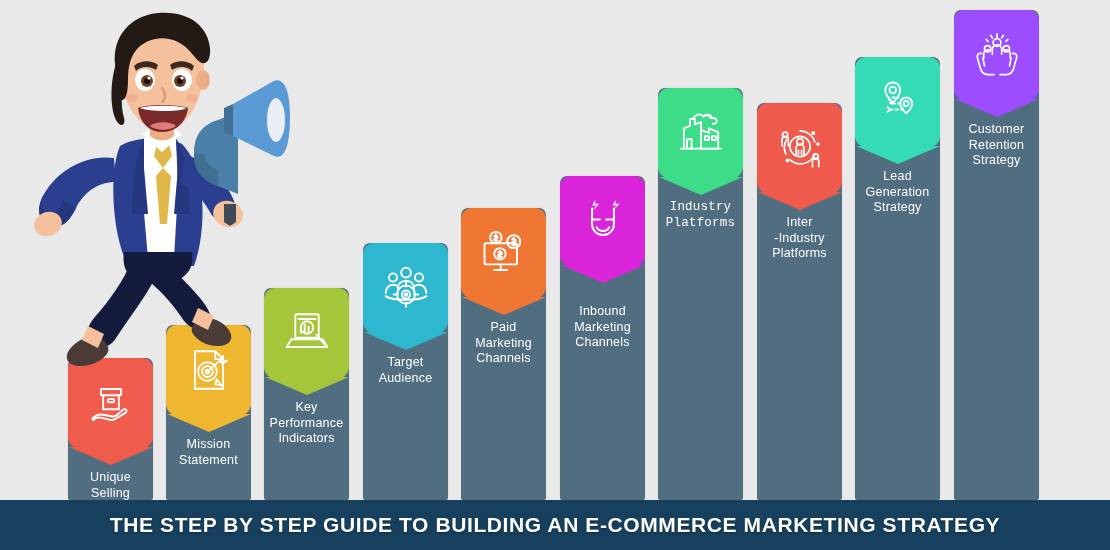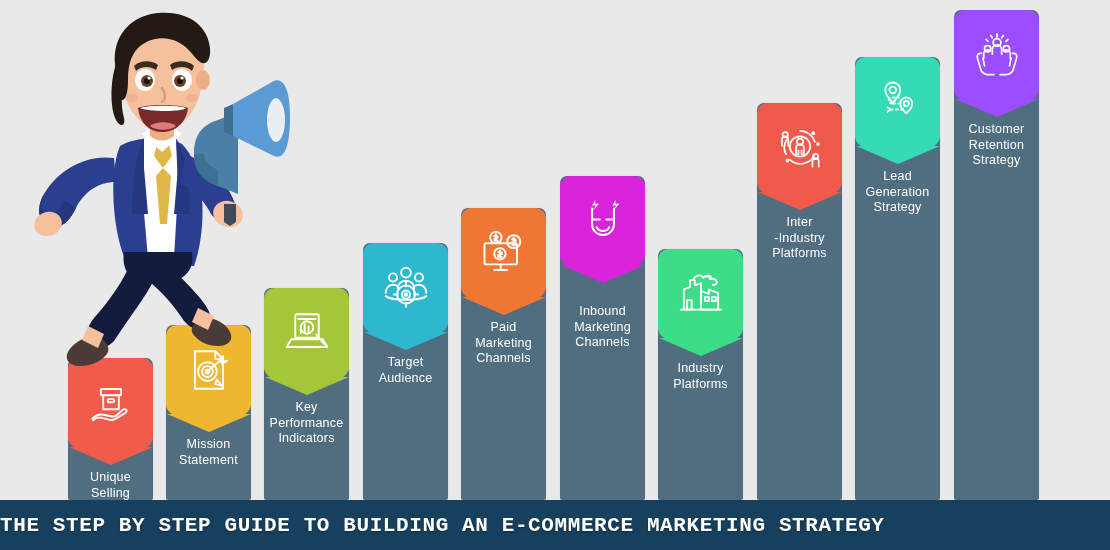--- a/index.html
+++ b/index.html
@@ -49,21 +49,21 @@
   .badge-icon{
     position:absolute;left:0;top:0;right:0;bottom:0;
     display:flex;align-items:center;justify-content:center;
   }
   .badge-icon svg{display:block;}
 
   
   .banner{
     position:absolute;left:0;bottom:0;width:1110px;height:50px;
     background:#17405e;
-    display:flex;align-items:center;justify-content:flex-start;font-family:Liberation Mono, monospace;
+    display:flex;align-items:center;justify-content:center;
   }
   .banner-title{
     color:#ffffff;font-size:21px;font-weight:bold;
     letter-spacing:.6px;white-space:nowrap;
     text-shadow:0 1px 2px rgba(0,0,0,.35);
   }
 
   
   .character{position:absolute;left:28px;top:8px;width:268px;height:400px;}
   .character svg{display:block;}
@@ -204,21 +204,21 @@
       <path d="M24 40a9 9 0 0016 0"></path>
       <path d="M22 5l-4 7h5l-4 7 8-9h-5z" fill="#fff" stroke="none"></path>
       <path d="M48 5l-4 7h5l-4 7 8-9h-5z" fill="#fff" stroke="none"></path>
     </svg>
           </div>
         </div>
         <div class="bar-label" style="top: 112px; margin-top: 16px;">Inbound
 Marketing
 Channels</div>
       </div>
-      <div class="bar" style="left: 658px; height: 251px;">
+      <div class="bar" style="left: 658px; height: 412px; font-family: Liberation Mono, monospace;">
         <div class="bar-body" style="top: 0px; background: rgb(81, 109, 128);"></div>
         <div class="badge" style="top: 0px; height: 90px; color: rgb(61, 220, 137);">
           <div class="badge-inner" style="background: rgb(61, 220, 137);"></div>
           <div class="badge-point">
             <i></i>
           </div>
           <div class="badge-icon">
             <svg width="52" height="50" viewBox="0 0 64 64" fill="none" stroke="#fff" stroke-width="2.4" stroke-linecap="round" stroke-linejoin="round">
       <path d="M10 52V26l8-3V14h6v7l8-3v18"></path>
       <path d="M32 52V28l10 4v-6l12 5v21z"></path>

